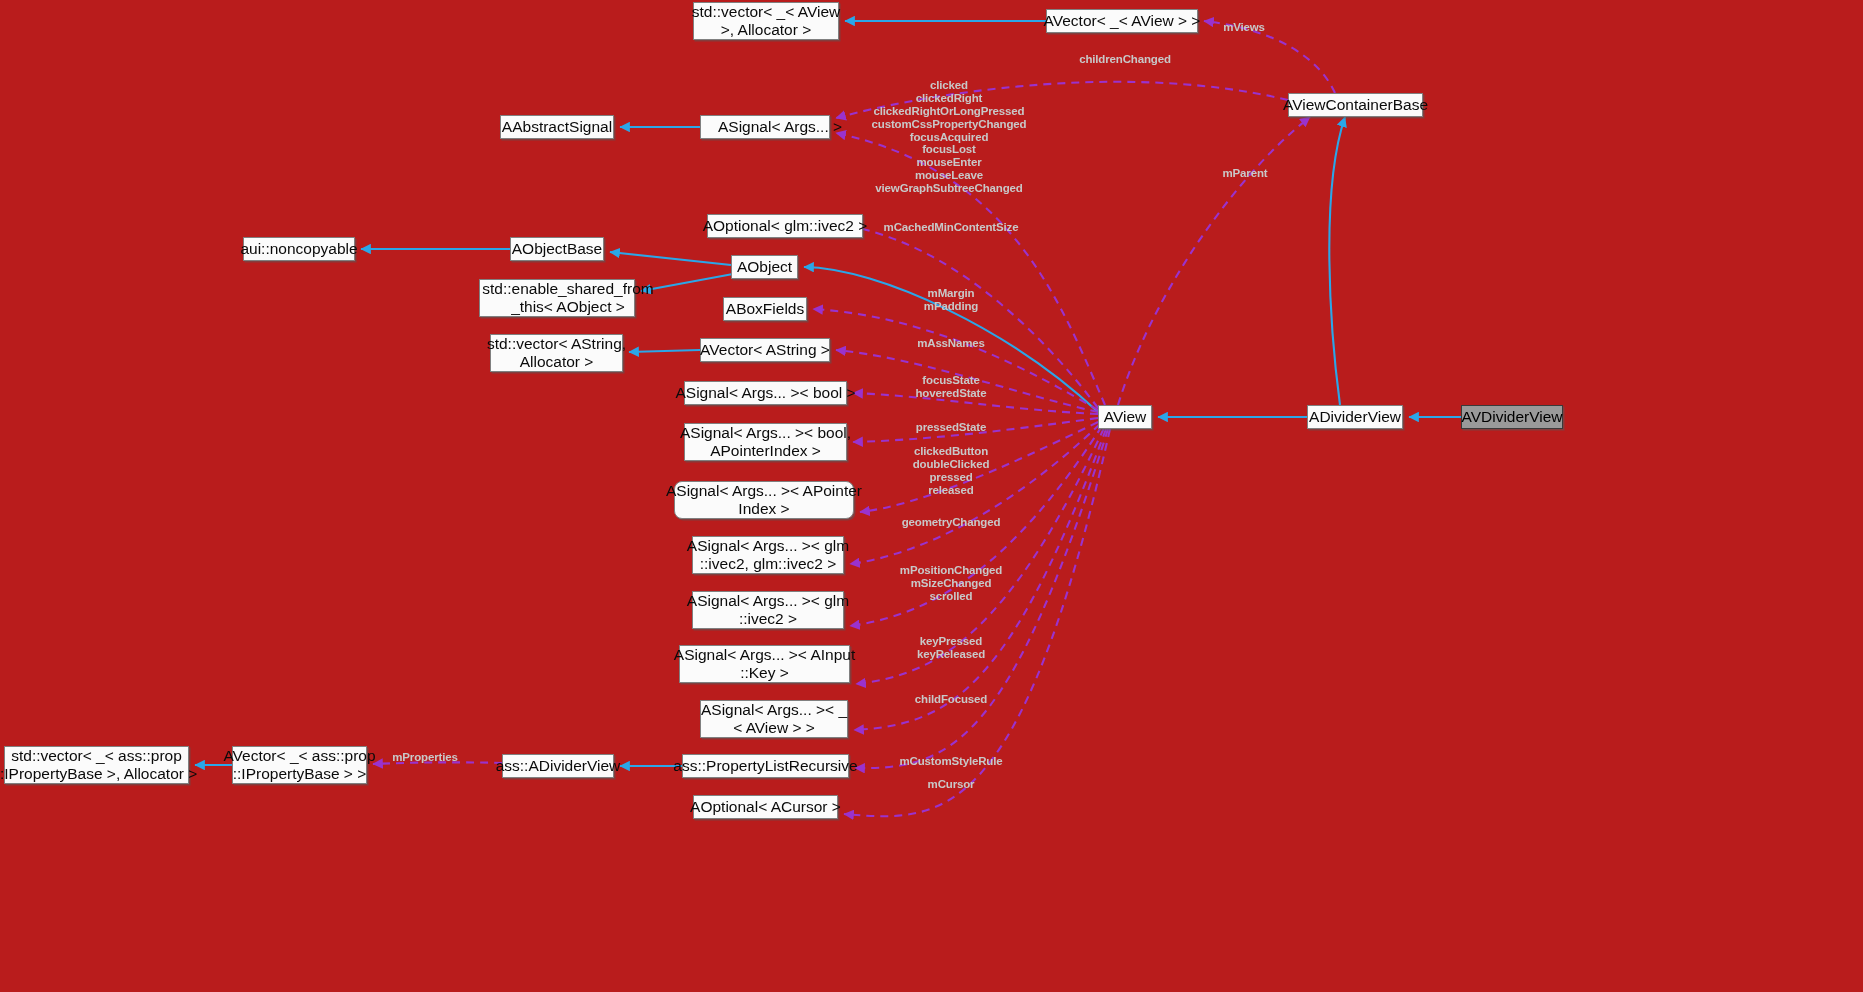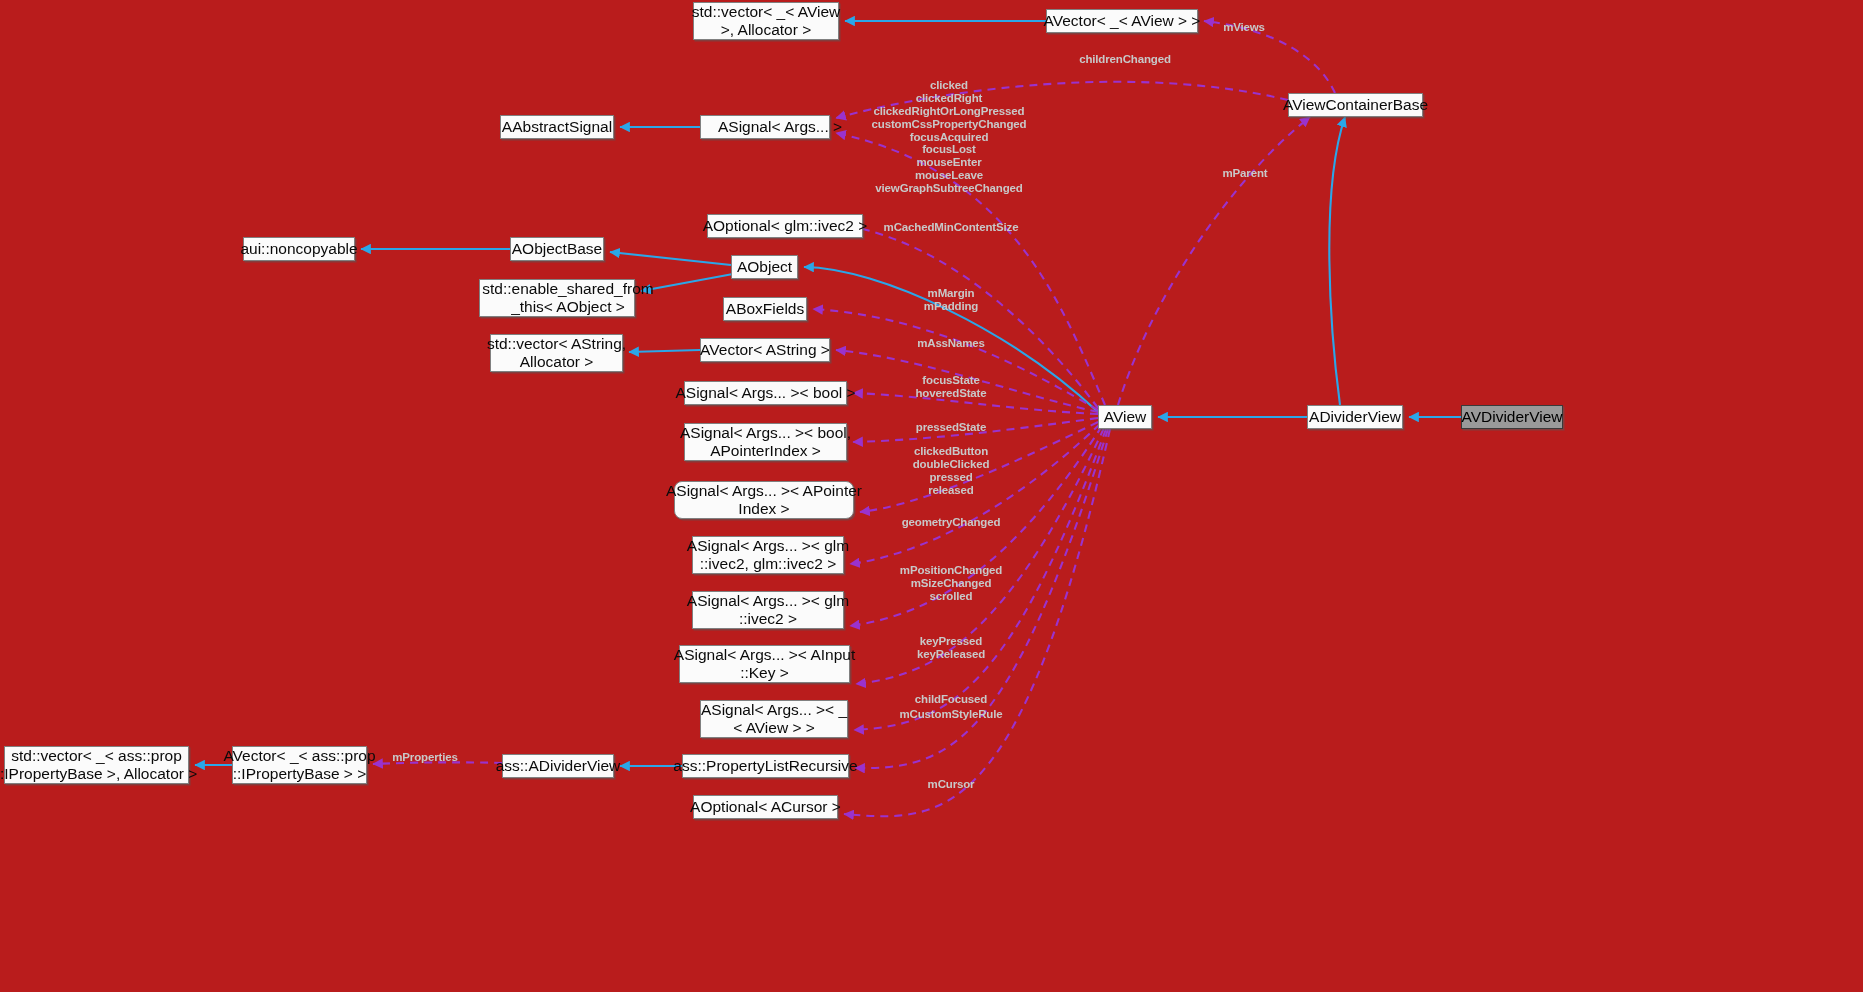--- a/index.html
+++ b/index.html
@@ -173,18 +173,18 @@
 doubleClicked
 pressed
 released</div>
       <div class="edge-label" style="left: 951px; top: 516px;">geometryChanged</div>
       <div class="edge-label" style="left: 951px; top: 564px;">mPositionChanged
 mSizeChanged
 scrolled</div>
       <div class="edge-label" style="left: 951px; top: 635px;">keyPressed
 keyReleased</div>
       <div class="edge-label" style="left: 951px; top: 693px;">childFocused</div>
-      <div class="edge-label" style="left: 951px; top: 708px;">mCustomStyleRule</div>
+      <div class="edge-label" style="left: 951px; top: 755px;">mCustomStyleRule</div>
       <div class="edge-label" style="left: 425px; top: 751px;">mProperties</div>
       <div class="edge-label" style="left: 951px; top: 778px;">mCursor</div>
     </div>
 
 </div>
 
 </body></html>

